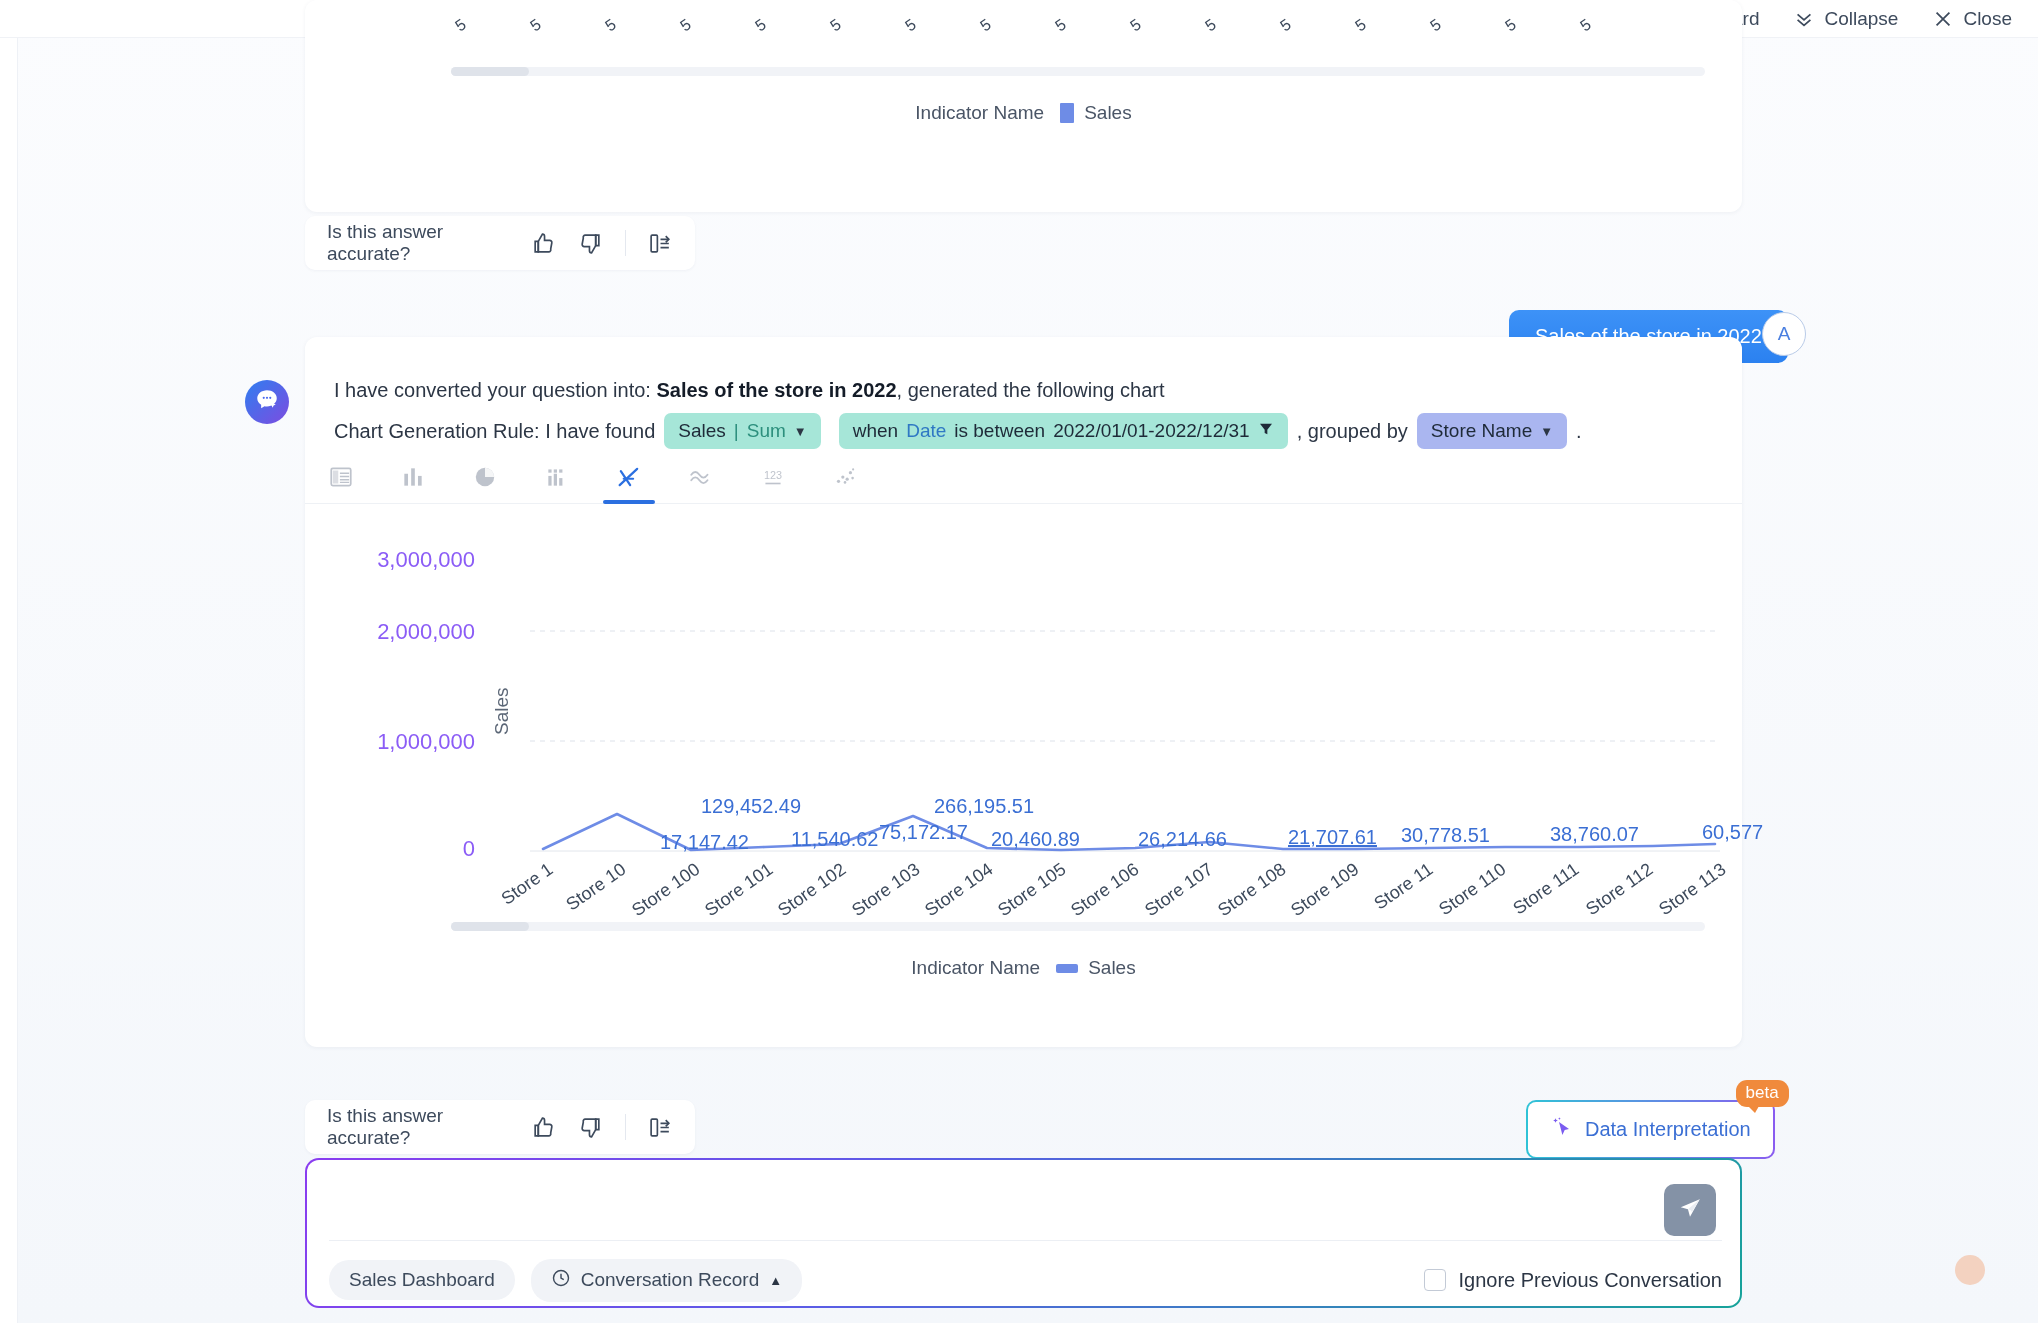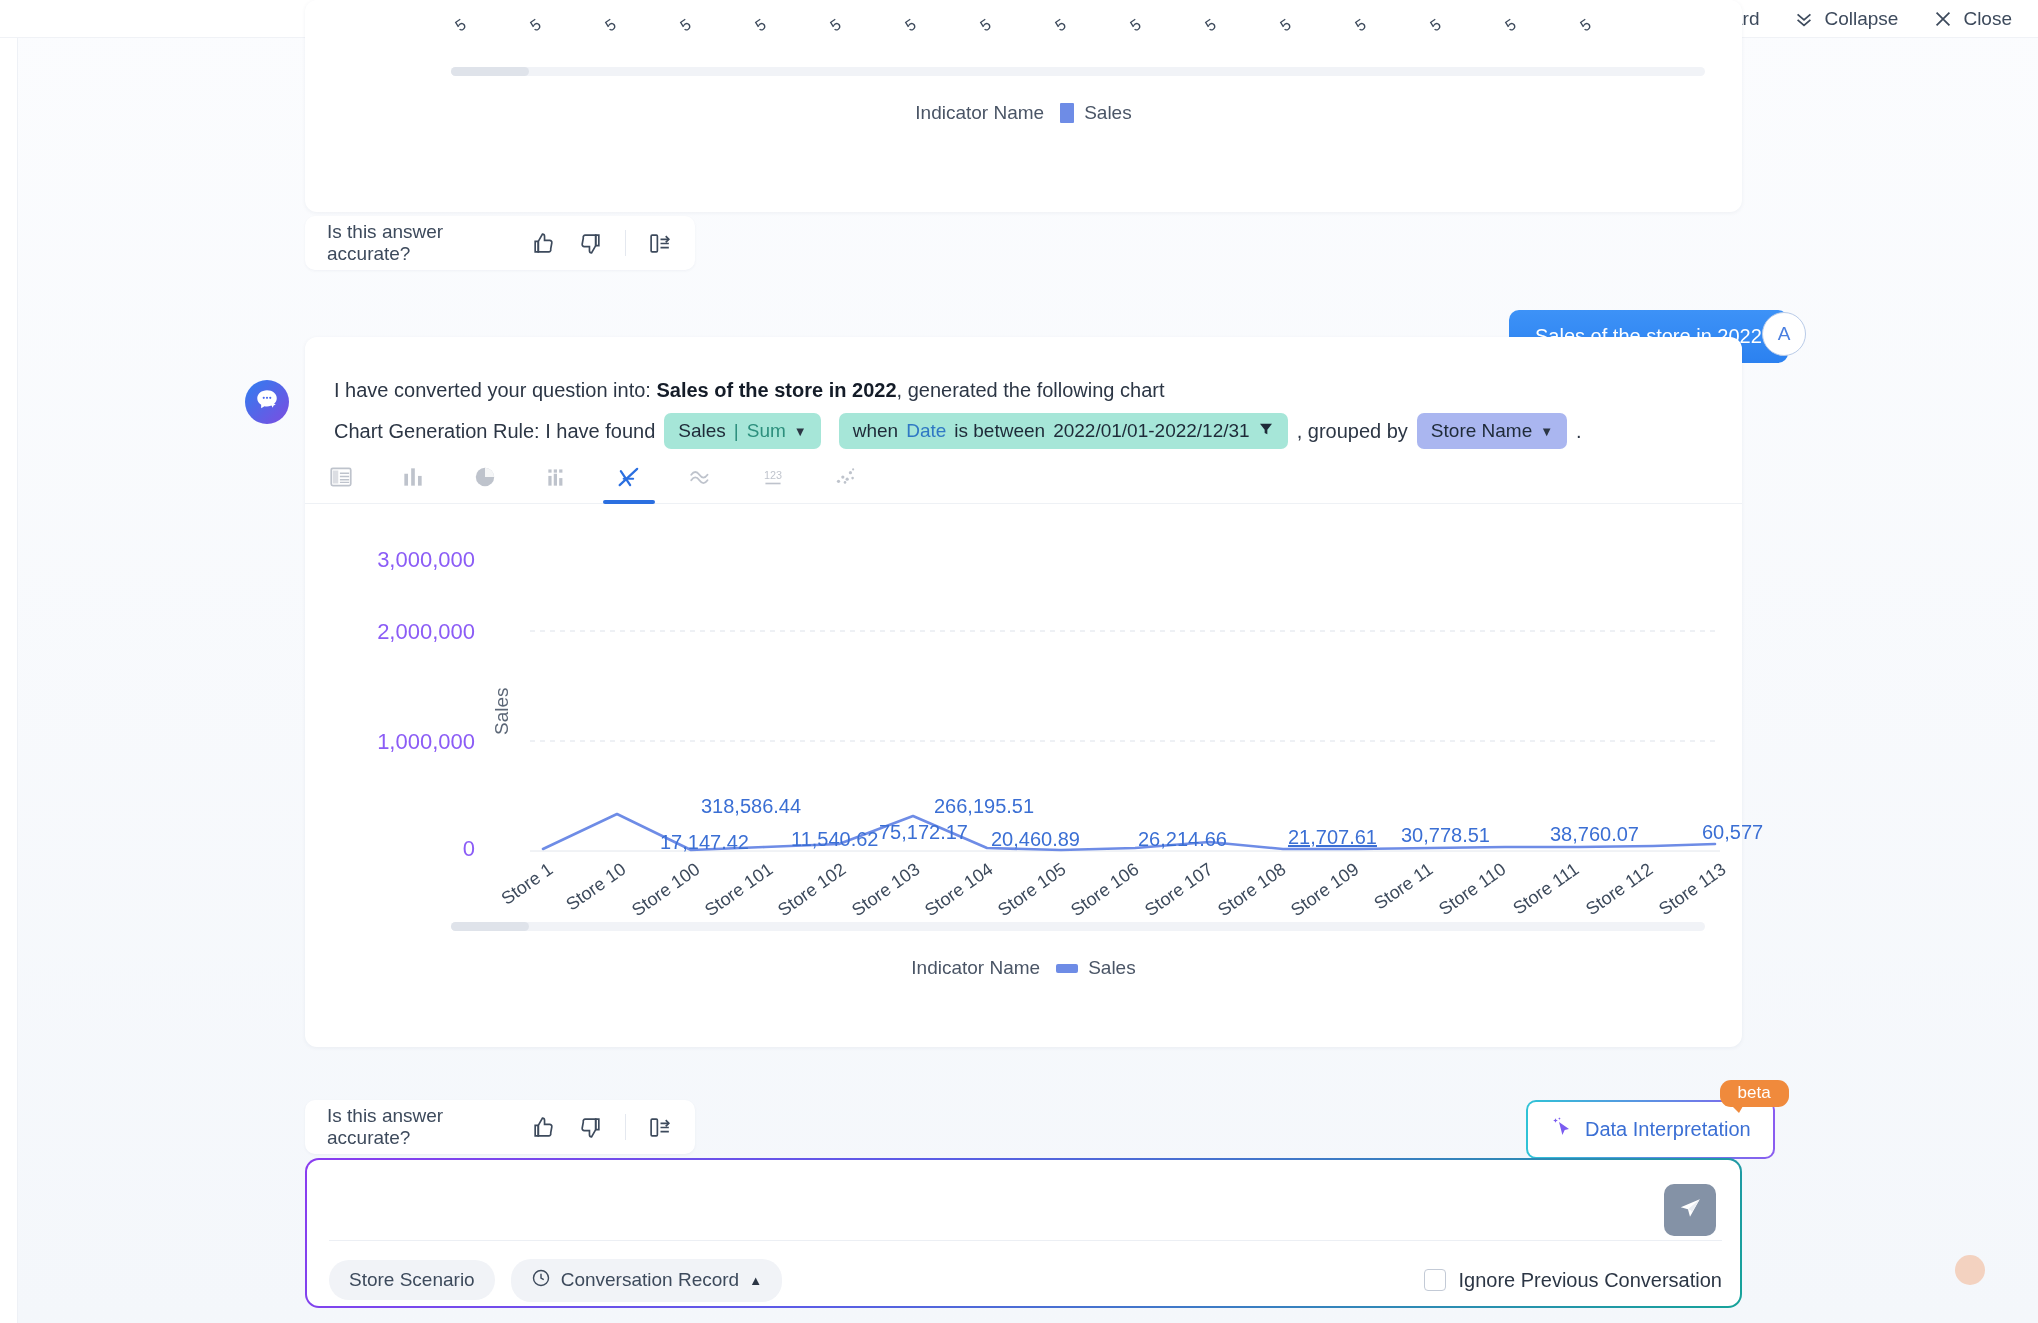--- a/index.html
+++ b/index.html
@@ -162,21 +162,21 @@
     padding:13px 22px;
     font-size:20px; color:#3b6fd4;
     background-image: linear-gradient(#fff,#fff), linear-gradient(90deg,#2fc3d6,#8a5cf0);
     background-origin: border-box;
     background-clip: padding-box, border-box;
     cursor:pointer; white-space:nowrap;
   }
   .beta {
     position:absolute; right:-14px; top:-20px;
     background:#f08a3c; color:#ffffff;
-    font-size:17px; padding:3px 18px 4px; border-radius:11px;
+    font-size:17px; padding:3px 10px 4px; border-radius:11px;
   }
   .beta::after{
     content:''; position:absolute; left:12px; bottom:-6px;
     border-left:7px solid transparent; border-right:4px solid transparent;
     border-top:7px solid #f08a3c;
   }
 
   
   .composer {
     position:absolute; left:305px; top:1158px; width:1437px; height:150px;
@@ -483,21 +483,21 @@
         <svg width="1437" height="380" style="position:absolute;left:0;top:0;">
           <g stroke="#dde2ea" stroke-width="1" stroke-dasharray="5 5">
             <line x1="225" y1="128" x2="1415" y2="128"></line>
             <line x1="225" y1="238" x2="1415" y2="238"></line>
           </g>
           <line x1="225" y1="348" x2="1415" y2="348" stroke="#e2e6ec" stroke-width="1"></line>
           <polyline fill="none" stroke="#6e8ce6" stroke-width="2.6" stroke-linejoin="round" stroke-linecap="round" points="238,346 312,311 386,347 460,344 534,341 608,313 682,345 756,347 830,345 904,339 978,346 1052,346 1126,345 1200,344 1274,344 1348,343 1410,341"></polyline>
         </svg>
 
         <div class="dlabel" style="left:355px;top:328px;">17,147.42</div>
-        <div class="dlabel" style="left:396px;top:292px;">318,586.44</div>
+        <div class="dlabel" style="left:396px;top:292px;">129,452.49</div>
         <div class="dlabel" style="left:486px;top:325px;">11,540.62</div>
         <div class="dlabel" style="left:574px;top:318px;">75,172.17</div>
         <div class="dlabel" style="left:629px;top:292px;">266,195.51</div>
         <div class="dlabel" style="left:686px;top:325px;">20,460.89</div>
         <div class="dlabel" style="left:833px;top:325px;">26,214.66</div>
         <div class="dlabel" style="left:983px;top:323px;text-decoration:underline;">21,707.61</div>
         <div class="dlabel" style="left:1096px;top:321px;">30,778.51</div>
         <div class="dlabel" style="left:1245px;top:320px;">38,760.07</div>
         <div class="dlabel" style="left:1397px;top:318px;">60,577</div>
 
@@ -582,21 +582,21 @@
       <span>
         <svg width="26" height="26" viewBox="0 0 24 24" fill="#ffffff">
           <path d="M21 4L3.5 11.2l6.6 2 1.9 6.8z"></path>
           <path d="M10.1 13.2L21 4l-7.2 11.8-1.4-1.9z" fill="#e9edf3"></path>
         </svg>
       </span>
     </div>
 
     <div class="composer-foot">
       <span class="pill">
-        <span>Store Scenario</span>
+        <span>Sales Dashboard</span>
       </span>
       <span class="pill">
         <span>
           <svg width="20" height="20" viewBox="0 0 24 24" fill="none" stroke="#3d4a5c" stroke-width="1.7">
             <circle cx="12" cy="12" r="9"></circle>
               <path d="M12 7v5l3.3 2"></path>
           </svg>
         </span>
         <span>Conversation Record</span>
         <span class="caret">▲</span>

